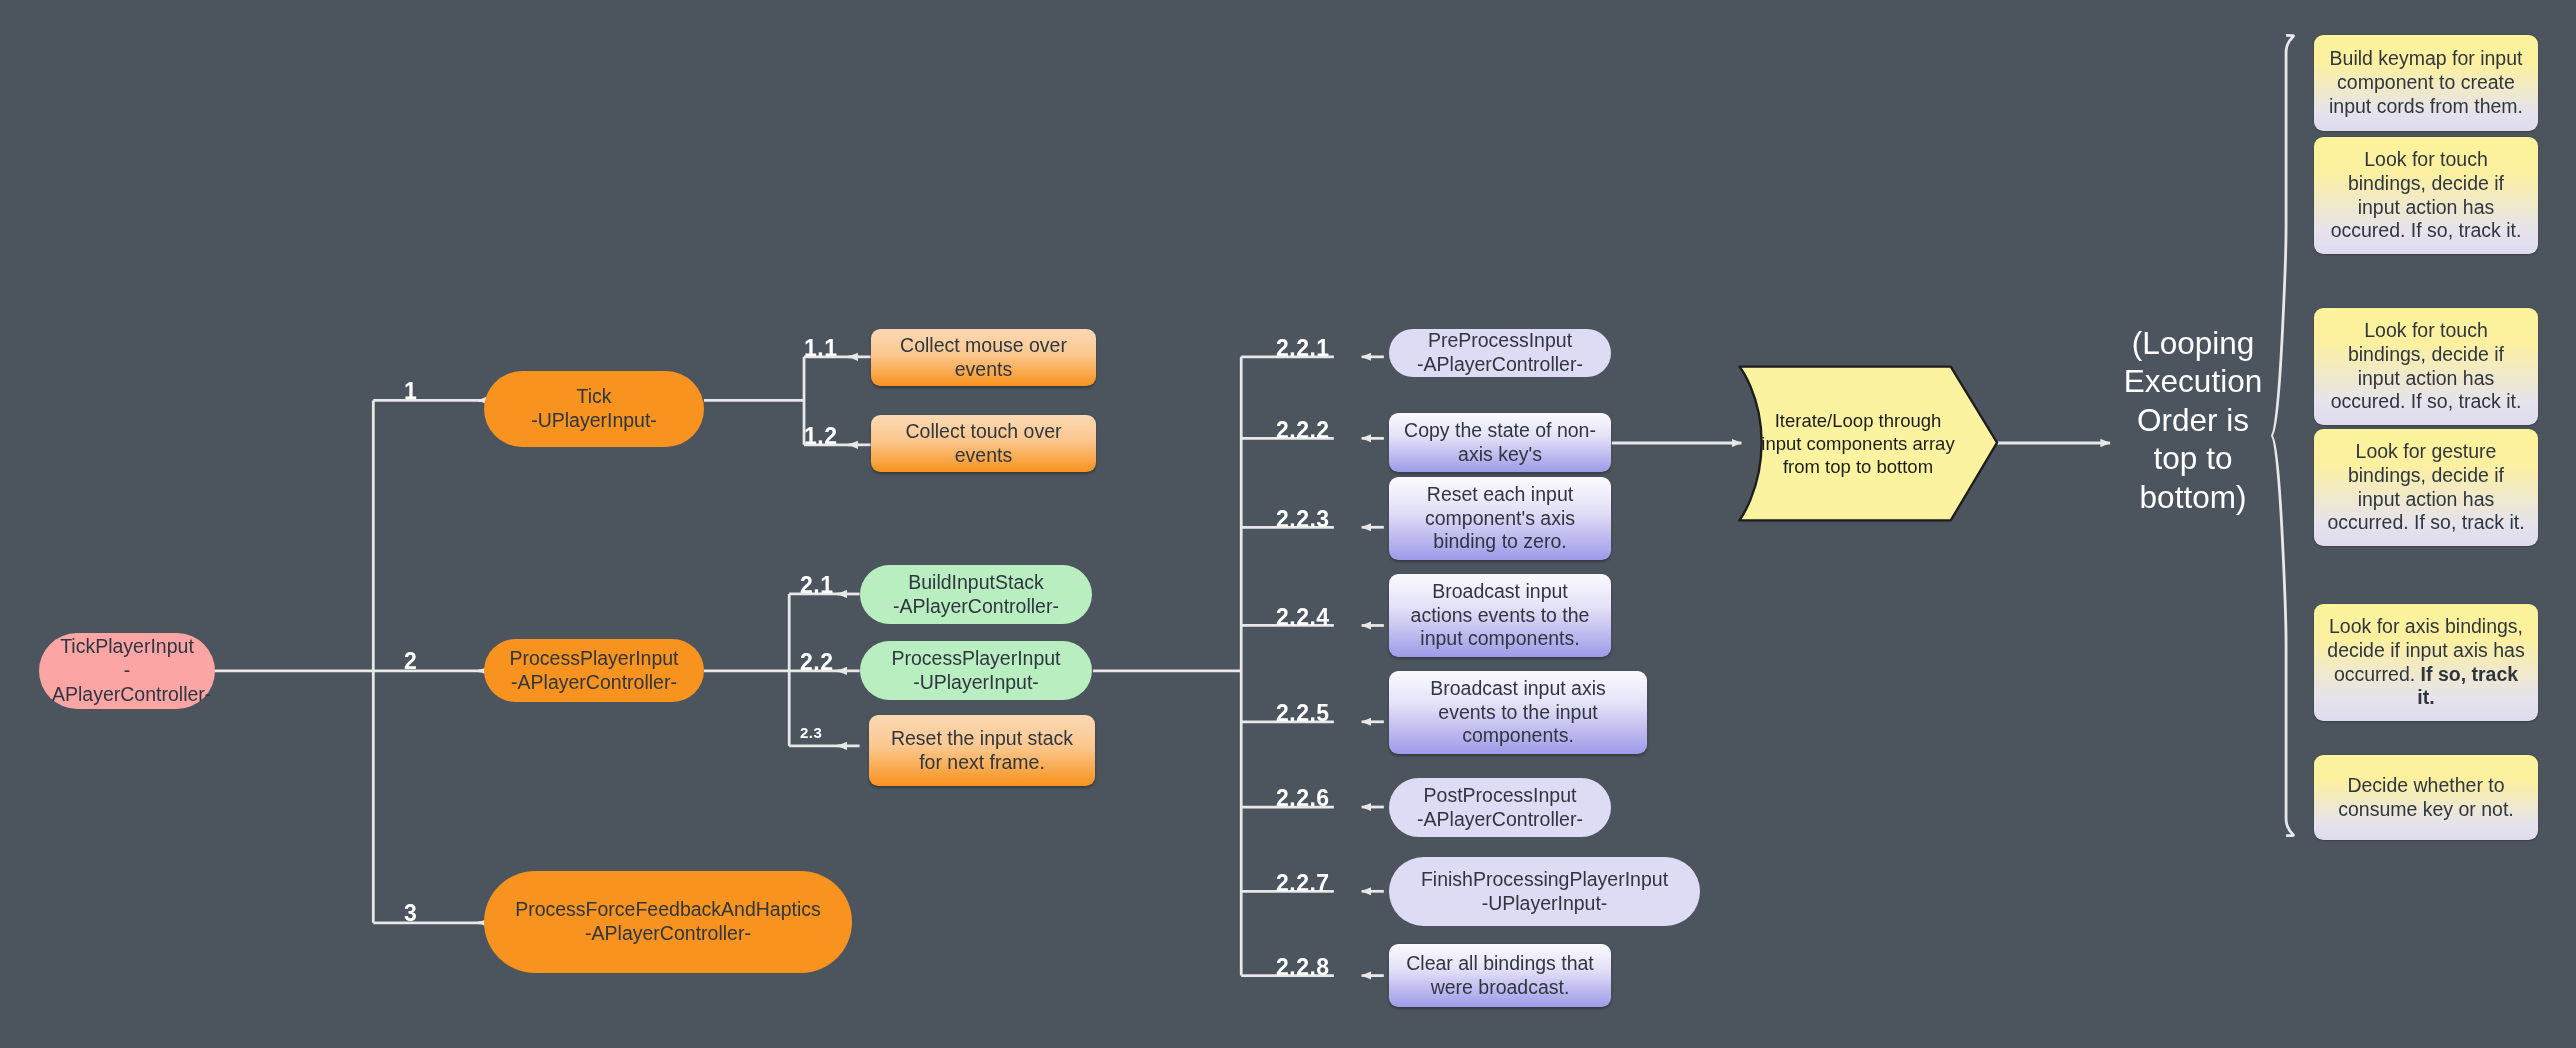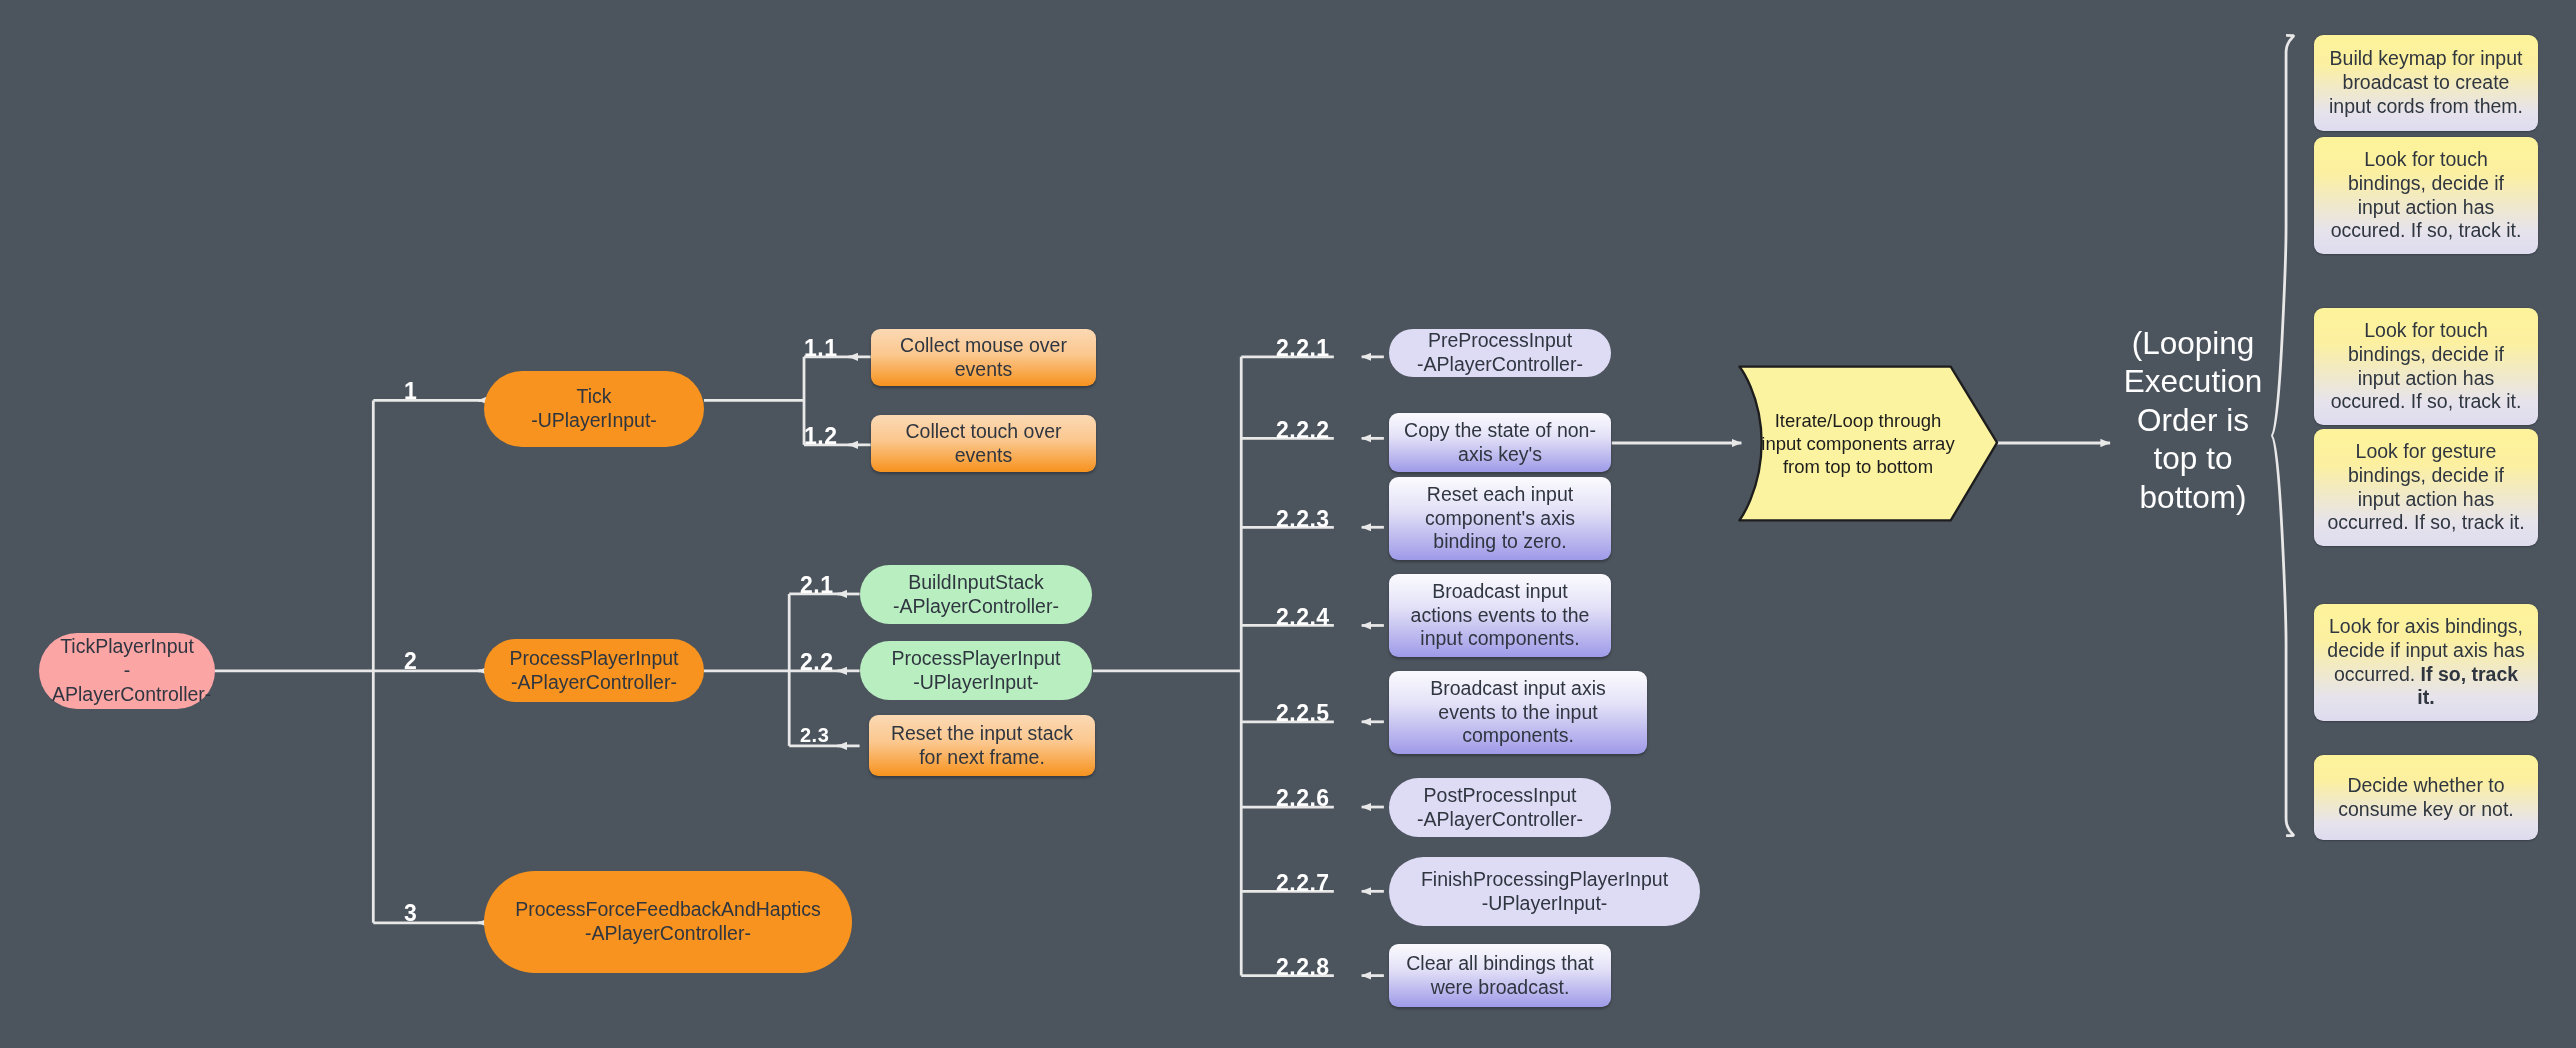--- a/index.html
+++ b/index.html
@@ -132,21 +132,21 @@
 
   <div class="edge-num" style="left:404px;top:378px;font-size:23px;">1</div>
   <div class="edge-num" style="left:404px;top:648px;font-size:23px;">2</div>
   <div class="edge-num" style="left:404px;top:900px;font-size:23px;">3</div>
 
   <div class="edge-num" style="left:804px;top:335px;font-size:23px;">1.1</div>
   <div class="edge-num" style="left:804px;top:423px;font-size:23px;">1.2</div>
 
   <div class="edge-num" style="left:800px;top:572px;font-size:23px;">2.1</div>
   <div class="edge-num" style="left:800px;top:649px;font-size:23px;">2.2</div>
-  <div class="edge-num" style="left:800px;top:724px;font-size:20px;text-align:center;">2.3</div>
+  <div class="edge-num" style="left:800px;top:724px;font-size:15px;text-align:center;">2.3</div>
 
   <div class="edge-num" style="left:1276px;top:335px;font-size:23px;">2.2.1</div>
   <div class="edge-num" style="left:1276px;top:417px;font-size:23px;">2.2.2</div>
   <div class="edge-num" style="left:1276px;top:506px;font-size:23px;">2.2.3</div>
   <div class="edge-num" style="left:1276px;top:604px;font-size:23px;">2.2.4</div>
   <div class="edge-num" style="left:1276px;top:700px;font-size:23px;">2.2.5</div>
   <div class="edge-num" style="left:1276px;top:785px;font-size:23px;">2.2.6</div>
   <div class="edge-num" style="left:1276px;top:870px;font-size:23px;">2.2.7</div>
   <div class="edge-num" style="left:1276px;top:954px;font-size:23px;">2.2.8</div>
 
@@ -193,21 +193,21 @@
     </span>
   </div>
 
   <div class="node pill c-green" style="left:860px;top:641px;width:232px;height:59px;font-size:19.5px;">
     <span class="lbl">
       <span>ProcessPlayerInput</span><br>
       <span>-UPlayerInput-</span>
     </span>
   </div>
 
-  <div class="node rect c-orange-grad shadowbox" style="left:869px;top:715px;width:226px;height:61px;font-size:19.5px;">
+  <div class="node rect c-orange-grad shadowbox" style="left:869px;top:715px;width:226px;height:71px;font-size:19.5px;">
     <span class="lbl">Reset the input stack for next frame.</span>
   </div>
 
   <div class="node pill c-purple-pill" style="left:1389px;top:329px;width:222px;height:48px;font-size:19.5px;">
     <span class="lbl">
       <span>PreProcessInput</span><br>
       <span>-APlayerController-</span>
     </span>
   </div>
 
@@ -252,21 +252,21 @@
     <div class="hexlabel" style="font-size:18.5px;">Iterate/Loop through input components array from top to bottom</div>
   </div>
 
   <div class="looping" style="left:2084px;top:324px;width:218px;font-size:31.5px;">(Looping
 Execution
 Order is
 top to
 bottom)</div>
 
   <div class="node rect c-note note" style="left:2314px;top:35px;width:224px;height:96px;font-size:19.5px;">
-    <span class="lbl">Build keymap for input broadcast to create input cords from them.</span>
+    <span class="lbl">Build keymap for input component to create input cords from them.</span>
   </div>
 
   <div class="node rect c-note note" style="left:2314px;top:137px;width:224px;height:117px;font-size:19.5px;">
     <span class="lbl">Look for touch bindings, decide if input action has occured. If so, track it.</span>
   </div>
 
   <div class="node rect c-note note" style="left:2314px;top:308px;width:224px;height:117px;font-size:19.5px;">
     <span class="lbl">Look for touch bindings, decide if input action has occured. If so, track it.</span>
   </div>
 

